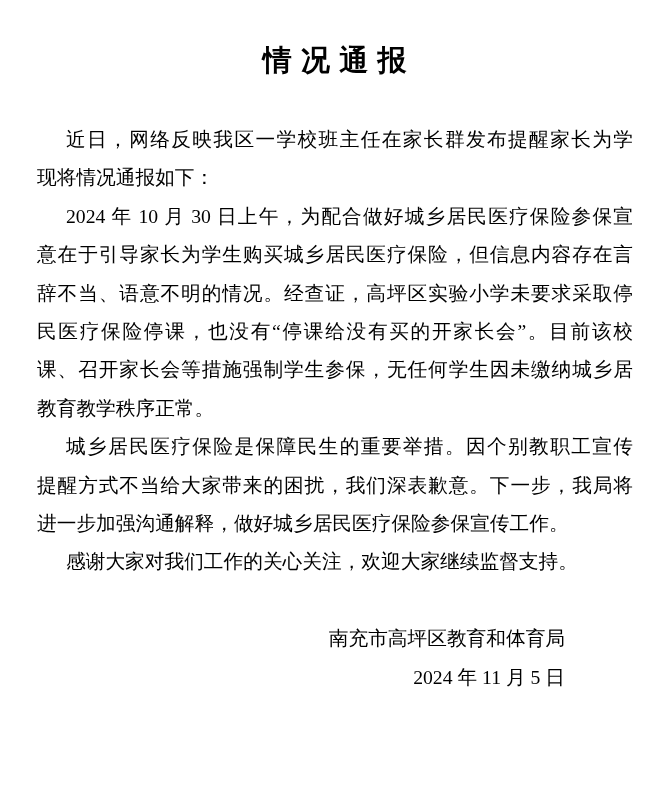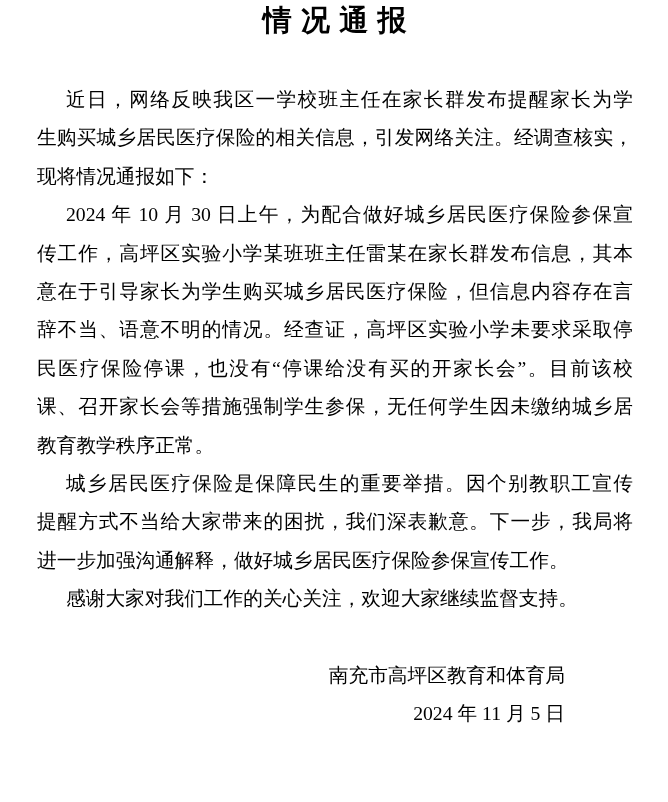--- a/index.html
+++ b/index.html
@@ -12,20 +12,21 @@
     width: 668px;
     height: 802px;
     background: #ffffff;
     color: #000000;
     font-family: "Liberation Serif", "DejaVu Serif", serif;
     overflow: hidden;
     box-sizing: border-box;
     padding: 0 35px 0 37px;
   }
   .doc-title {
+    margin-top: 40px;
     height: 40px;
     line-height: 40px;
     text-align: center;
     font-size: 29px;
     font-weight: bold;
     letter-spacing: 1px;
     white-space: pre;
   }
   .doc-body {
     margin-top: 40px;
@@ -62,27 +63,25 @@
 <body>
 
 <div class="page">
 
   <div class="doc-title">情 况 通 报</div>
 
   <div class="doc-body">
 
     <div>
       <div class="line fill indent">近日，网络反映我区一学校班主任在家长群发布提醒家长为学</div>
-      <div class="line fill">生购买城乡居民医疗保险的相关信息，引发网络关注。经调查核实，</div>
       <div class="line">现将情况通报如下：</div>
     </div>
 
     <div>
       <div class="line fill indent">2024 年 10 月 30 日上午，为配合做好城乡居民医疗保险参保宣</div>
-      <div class="line fill">传工作，高坪区实验小学某班班主任雷某在家长群发布信息，其本</div>
       <div class="line fill">意在于引导家长为学生购买城乡居民医疗保险，但信息内容存在言</div>
       <div class="line fill">辞不当、语意不明的情况。经查证，高坪区实验小学未要求采取停</div>
       <div class="line fill">民医疗保险停课，也没有“停课给没有买的开家长会”。目前该校</div>
       <div class="line fill">课、召开家长会等措施强制学生参保，无任何学生因未缴纳城乡居</div>
       <div class="line">教育教学秩序正常。</div>
     </div>
 
     <div>
       <div class="line fill indent">城乡居民医疗保险是保障民生的重要举措。因个别教职工宣传</div>
       <div class="line fill">提醒方式不当给大家带来的困扰，我们深表歉意。下一步，我局将</div>

